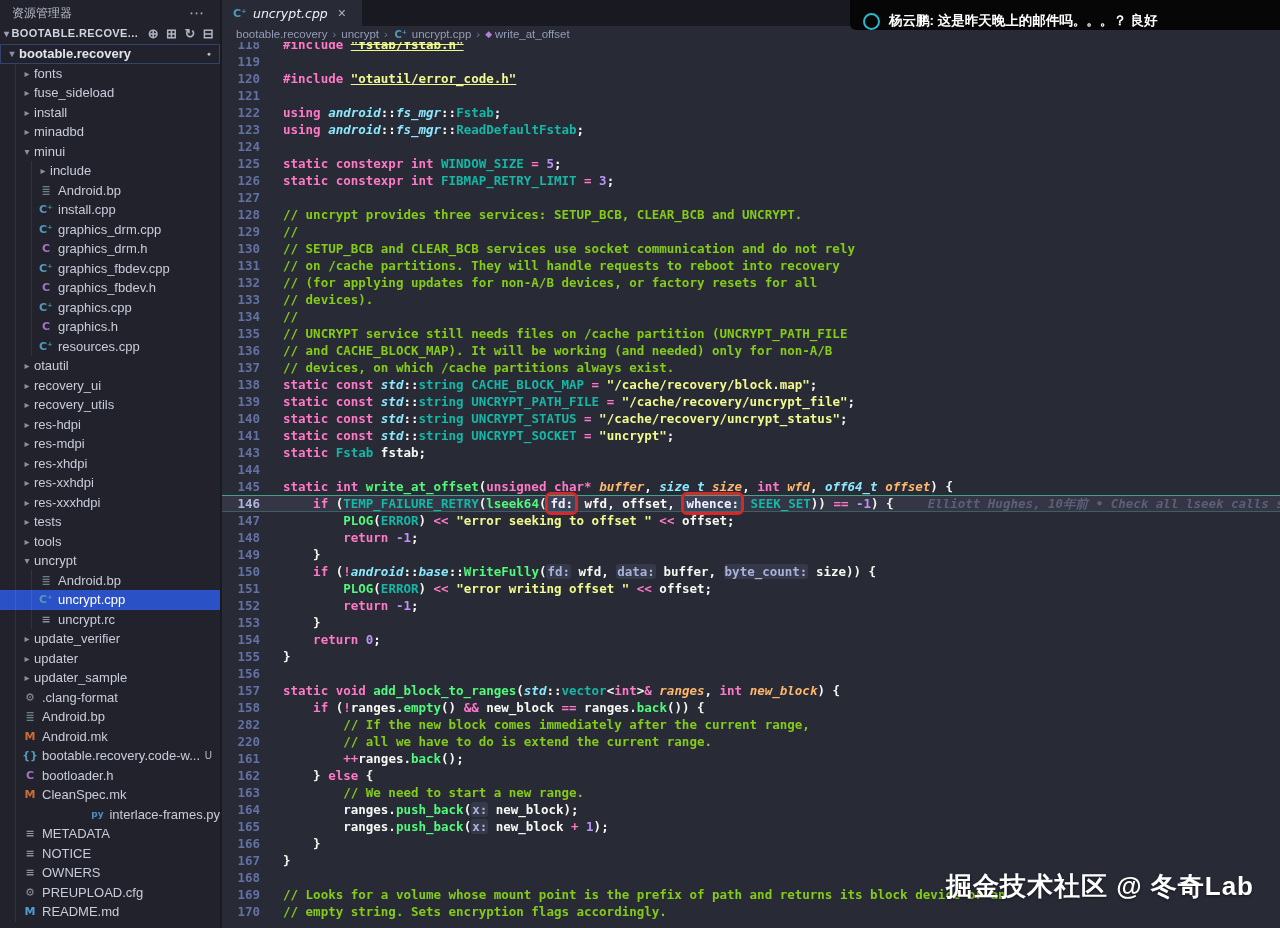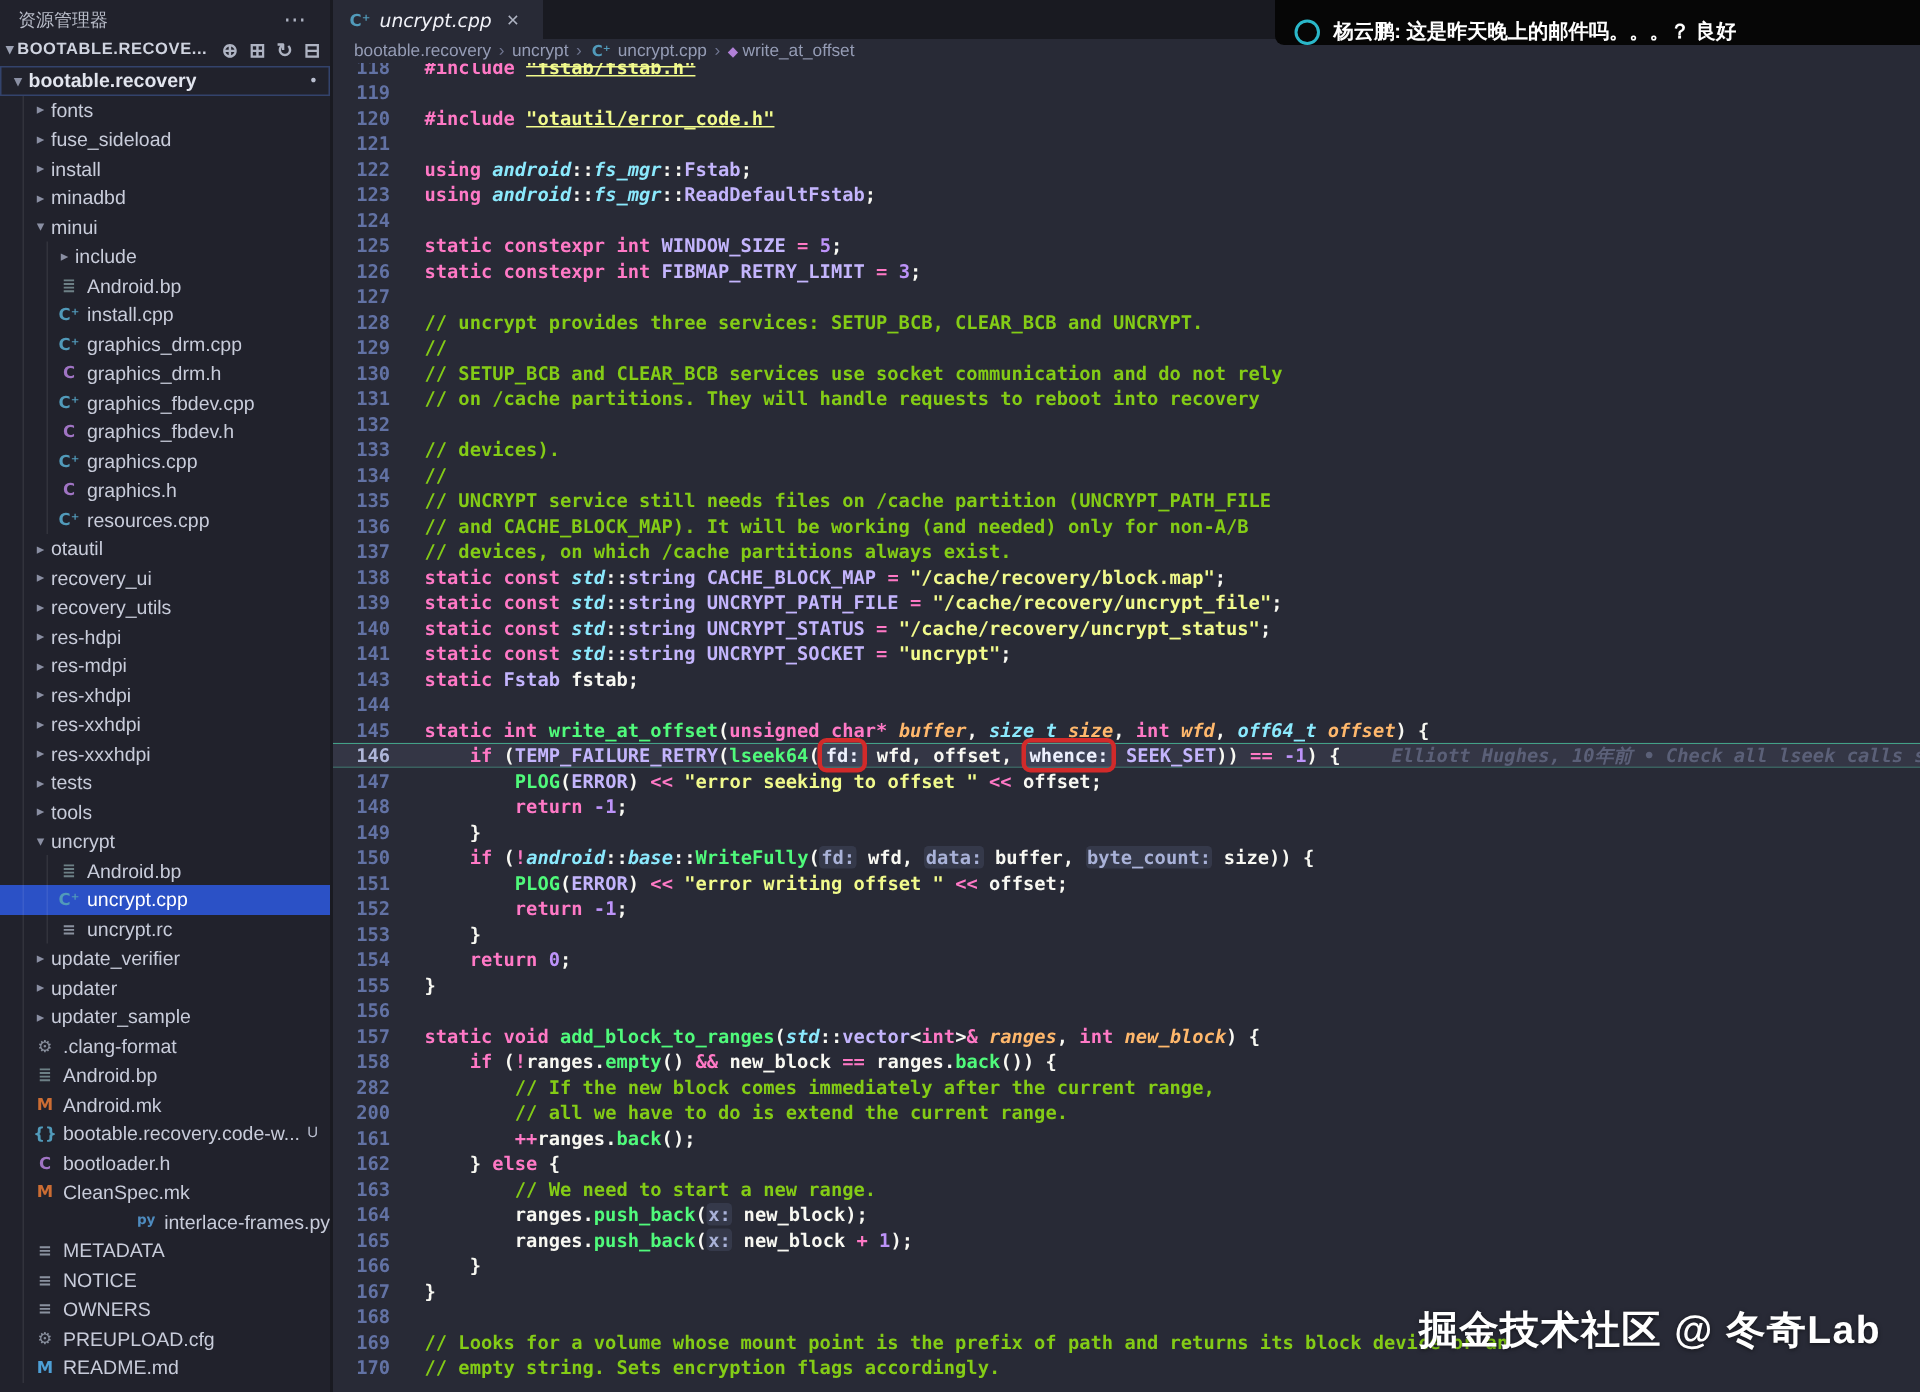--- a/index.html
+++ b/index.html
@@ -48,21 +48,21 @@
   
   .code-viewport{position:absolute;left:0;right:0;top:42px;bottom:0;overflow:hidden;font-weight:bold;}
   .code{margin-top:-6px;font-family:"DejaVu Sans Mono",monospace;font-size:12.5px;line-height:17px;}
   .line{display:flex;white-space:pre;height:17px;}
   .ln{flex:0 0 38px;text-align:right;color:#6272a4;user-select:none;}
   .lc{padding-left:23px;color:#f8f8f2;}
   .line.cur{background:rgba(68,71,90,.42);
     box-shadow:inset 0 1px 0 rgba(80,250,190,.55), inset 0 -1px 0 rgba(80,250,190,.22);}
   .line.cur .ln{color:#aeb6d8;}
   .tok-k{color:#ff79c6}
-  .tok-t{color:#c4b5fd}
+  .tok-t{color:#14b8a6}
   .tok-ti{color:#8be9fd;font-style:italic}
   .tok-f{color:#50fa7b}
   .tok-s{color:#f1fa8c}
   .tok-sl{color:#f1fa8c;text-decoration:underline}
   .tok-sx{color:#f1f a8c;}
   .tok-sx{color:#f1fa8c;text-decoration:underline line-through}
   .tok-c{color:#84cc16}
   .tok-n{color:#bd93f9}
   .tok-p{color:#f8f8f2}
   .tok-a{color:#ffb86c;font-style:italic}
@@ -346,21 +346,21 @@
           <div class="line"><span class="ln">122</span><span class="lc"><span class="tok-k">using </span><span class="tok-ti">android</span><span class="tok-p">::</span><span class="tok-ti">fs_mgr</span><span class="tok-p">::</span><span class="tok-t">Fstab</span><span class="tok-p">;</span></span></div>
           <div class="line"><span class="ln">123</span><span class="lc"><span class="tok-k">using </span><span class="tok-ti">android</span><span class="tok-p">::</span><span class="tok-ti">fs_mgr</span><span class="tok-p">::</span><span class="tok-t">ReadDefaultFstab</span><span class="tok-p">;</span></span></div>
           <div class="line"><span class="ln">124</span><span class="lc"></span></div>
           <div class="line"><span class="ln">125</span><span class="lc"><span class="tok-k">static constexpr int </span><span class="tok-t">WINDOW_SIZE</span><span class="tok-k"> = </span><span class="tok-n">5</span><span class="tok-p">;</span></span></div>
           <div class="line"><span class="ln">126</span><span class="lc"><span class="tok-k">static constexpr int </span><span class="tok-t">FIBMAP_RETRY_LIMIT</span><span class="tok-k"> = </span><span class="tok-n">3</span><span class="tok-p">;</span></span></div>
           <div class="line"><span class="ln">127</span><span class="lc"></span></div>
           <div class="line"><span class="ln">128</span><span class="lc"><span class="tok-c">// uncrypt provides three services: SETUP_BCB, CLEAR_BCB and UNCRYPT.</span></span></div>
           <div class="line"><span class="ln">129</span><span class="lc"><span class="tok-c">//</span></span></div>
           <div class="line"><span class="ln">130</span><span class="lc"><span class="tok-c">// SETUP_BCB and CLEAR_BCB services use socket communication and do not rely</span></span></div>
           <div class="line"><span class="ln">131</span><span class="lc"><span class="tok-c">// on /cache partitions. They will handle requests to reboot into recovery</span></span></div>
-          <div class="line"><span class="ln">132</span></div>
+          <div class="line"><span class="ln">132</span><span class="lc"><span class="tok-c">// (for applying updates for non-A/B devices, or factory resets for all</span></span></div>
           <div class="line"><span class="ln">133</span><span class="lc"><span class="tok-c">// devices).</span></span></div>
           <div class="line"><span class="ln">134</span><span class="lc"><span class="tok-c">//</span></span></div>
           <div class="line"><span class="ln">135</span><span class="lc"><span class="tok-c">// UNCRYPT service still needs files on /cache partition (UNCRYPT_PATH_FILE</span></span></div>
           <div class="line"><span class="ln">136</span><span class="lc"><span class="tok-c">// and CACHE_BLOCK_MAP). It will be working (and needed) only for non-A/B</span></span></div>
           <div class="line"><span class="ln">137</span><span class="lc"><span class="tok-c">// devices, on which /cache partitions always exist.</span></span></div>
           <div class="line"><span class="ln">138</span><span class="lc"><span class="tok-k">static const </span><span class="tok-ti">std</span><span class="tok-p">::</span><span class="tok-t">string</span><span class="tok-p"> </span><span class="tok-t">CACHE_BLOCK_MAP</span><span class="tok-k"> = </span><span class="tok-s">"/cache/recovery/block.map"</span><span class="tok-p">;</span></span></div>
           <div class="line"><span class="ln">139</span><span class="lc"><span class="tok-k">static const </span><span class="tok-ti">std</span><span class="tok-p">::</span><span class="tok-t">string</span><span class="tok-p"> </span><span class="tok-t">UNCRYPT_PATH_FILE</span><span class="tok-k"> = </span><span class="tok-s">"/cache/recovery/uncrypt_file"</span><span class="tok-p">;</span></span></div>
           <div class="line"><span class="ln">140</span><span class="lc"><span class="tok-k">static const </span><span class="tok-ti">std</span><span class="tok-p">::</span><span class="tok-t">string</span><span class="tok-p"> </span><span class="tok-t">UNCRYPT_STATUS</span><span class="tok-k"> = </span><span class="tok-s">"/cache/recovery/uncrypt_status"</span><span class="tok-p">;</span></span></div>
           <div class="line"><span class="ln">141</span><span class="lc"><span class="tok-k">static const </span><span class="tok-ti">std</span><span class="tok-p">::</span><span class="tok-t">string</span><span class="tok-p"> </span><span class="tok-t">UNCRYPT_SOCKET</span><span class="tok-k"> = </span><span class="tok-s">"uncrypt"</span><span class="tok-p">;</span></span></div>
           <div class="line"><span class="ln">143</span><span class="lc"><span class="tok-k">static </span><span class="tok-t">Fstab</span><span class="tok-p"> fstab;</span></span></div>
@@ -373,21 +373,21 @@
           <div class="line"><span class="ln">150</span><span class="lc"><span class="tok-p">    </span><span class="tok-k">if</span><span class="tok-p"> (</span><span class="tok-k">!</span><span class="tok-ti">android</span><span class="tok-p">::</span><span class="tok-ti">base</span><span class="tok-p">::</span><span class="tok-f">WriteFully</span><span class="tok-p">(</span><span class="tok-h">fd:</span><span class="tok-p"> wfd, </span><span class="tok-h">data:</span><span class="tok-p"> buffer, </span><span class="tok-h">byte_count:</span><span class="tok-p"> size)) {</span></span></div>
           <div class="line"><span class="ln">151</span><span class="lc"><span class="tok-p">        </span><span class="tok-f">PLOG</span><span class="tok-p">(</span><span class="tok-t">ERROR</span><span class="tok-p">) </span><span class="tok-k">&lt;&lt;</span><span class="tok-p"> </span><span class="tok-s">"error writing offset "</span><span class="tok-p"> </span><span class="tok-k">&lt;&lt;</span><span class="tok-p"> offset;</span></span></div>
           <div class="line"><span class="ln">152</span><span class="lc"><span class="tok-p">        </span><span class="tok-k">return</span><span class="tok-p"> </span><span class="tok-n">-1</span><span class="tok-p">;</span></span></div>
           <div class="line"><span class="ln">153</span><span class="lc"><span class="tok-p">    }</span></span></div>
           <div class="line"><span class="ln">154</span><span class="lc"><span class="tok-p">    </span><span class="tok-k">return</span><span class="tok-p"> </span><span class="tok-n">0</span><span class="tok-p">;</span></span></div>
           <div class="line"><span class="ln">155</span><span class="lc"><span class="tok-p">}</span></span></div>
           <div class="line"><span class="ln">156</span><span class="lc"></span></div>
           <div class="line"><span class="ln">157</span><span class="lc"><span class="tok-k">static void </span><span class="tok-f">add_block_to_ranges</span><span class="tok-p">(</span><span class="tok-ti">std</span><span class="tok-p">::</span><span class="tok-t">vector</span><span class="tok-p">&lt;</span><span class="tok-k">int</span><span class="tok-p">&gt;</span><span class="tok-k">&amp;</span><span class="tok-p"> </span><span class="tok-a">ranges</span><span class="tok-p">, </span><span class="tok-k">int</span><span class="tok-p"> </span><span class="tok-a">new_block</span><span class="tok-p">) {</span></span></div>
           <div class="line"><span class="ln">158</span><span class="lc"><span class="tok-p">    </span><span class="tok-k">if</span><span class="tok-p"> (</span><span class="tok-k">!</span><span class="tok-p">ranges.</span><span class="tok-f">empty</span><span class="tok-p">() </span><span class="tok-k">&amp;&amp;</span><span class="tok-p"> new_block </span><span class="tok-k">==</span><span class="tok-p"> ranges.</span><span class="tok-f">back</span><span class="tok-p">()) {</span></span></div>
           <div class="line"><span class="ln">282</span><span class="lc"><span class="tok-p">        </span><span class="tok-c">// If the new block comes immediately after the current range,</span></span></div>
-          <div class="line"><span class="ln">200</span><span class="lc"><span class="tok-p">        </span><span class="tok-c">// all we have to do is extend the current range.</span></span></div>
+          <div class="line"><span class="ln">220</span><span class="lc"><span class="tok-p">        </span><span class="tok-c">// all we have to do is extend the current range.</span></span></div>
           <div class="line"><span class="ln">161</span><span class="lc"><span class="tok-p">        </span><span class="tok-k">++</span><span class="tok-p">ranges.</span><span class="tok-f">back</span><span class="tok-p">();</span></span></div>
           <div class="line"><span class="ln">162</span><span class="lc"><span class="tok-p">    } </span><span class="tok-k">else</span><span class="tok-p"> {</span></span></div>
           <div class="line"><span class="ln">163</span><span class="lc"><span class="tok-p">        </span><span class="tok-c">// We need to start a new range.</span></span></div>
           <div class="line"><span class="ln">164</span><span class="lc"><span class="tok-p">        ranges.</span><span class="tok-f">push_back</span><span class="tok-p">(</span><span class="tok-h">x:</span><span class="tok-p"> new_block);</span></span></div>
           <div class="line"><span class="ln">165</span><span class="lc"><span class="tok-p">        ranges.</span><span class="tok-f">push_back</span><span class="tok-p">(</span><span class="tok-h">x:</span><span class="tok-p"> new_block </span><span class="tok-k">+</span><span class="tok-p"> </span><span class="tok-n">1</span><span class="tok-p">);</span></span></div>
           <div class="line"><span class="ln">166</span><span class="lc"><span class="tok-p">    }</span></span></div>
           <div class="line"><span class="ln">167</span><span class="lc"><span class="tok-p">}</span></span></div>
           <div class="line"><span class="ln">168</span><span class="lc"></span></div>
           <div class="line"><span class="ln">169</span><span class="lc"><span class="tok-c">// Looks for a volume whose mount point is the prefix of path and returns its block device or an</span></span></div>
           <div class="line"><span class="ln">170</span><span class="lc"><span class="tok-c">// empty string. Sets encryption flags accordingly.</span></span></div>

